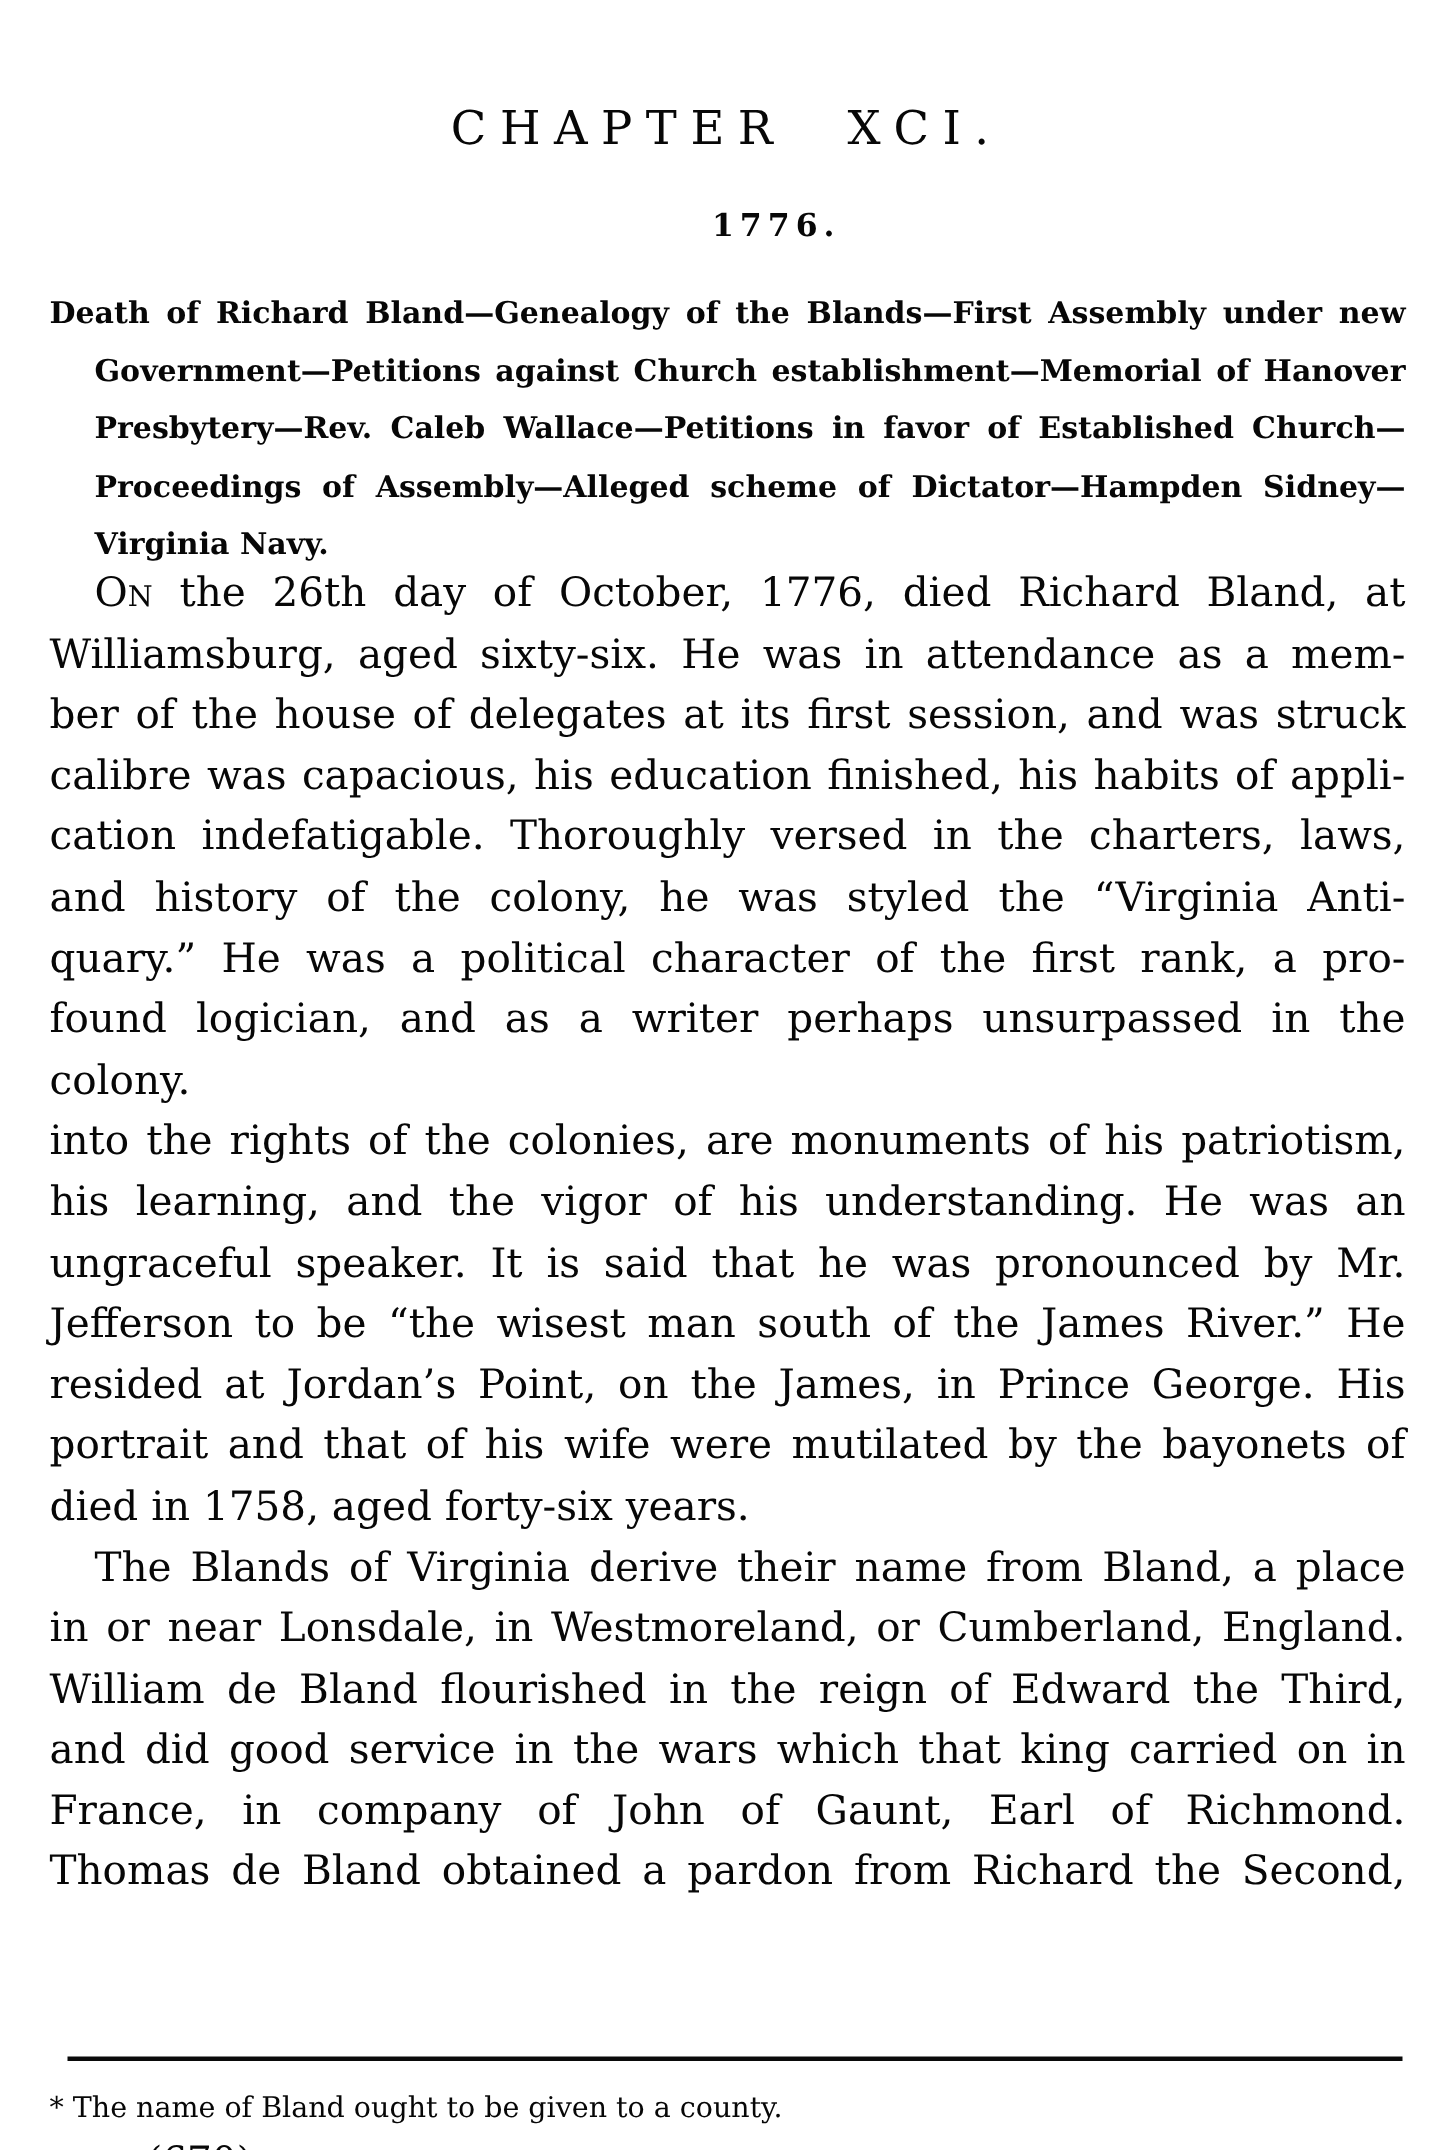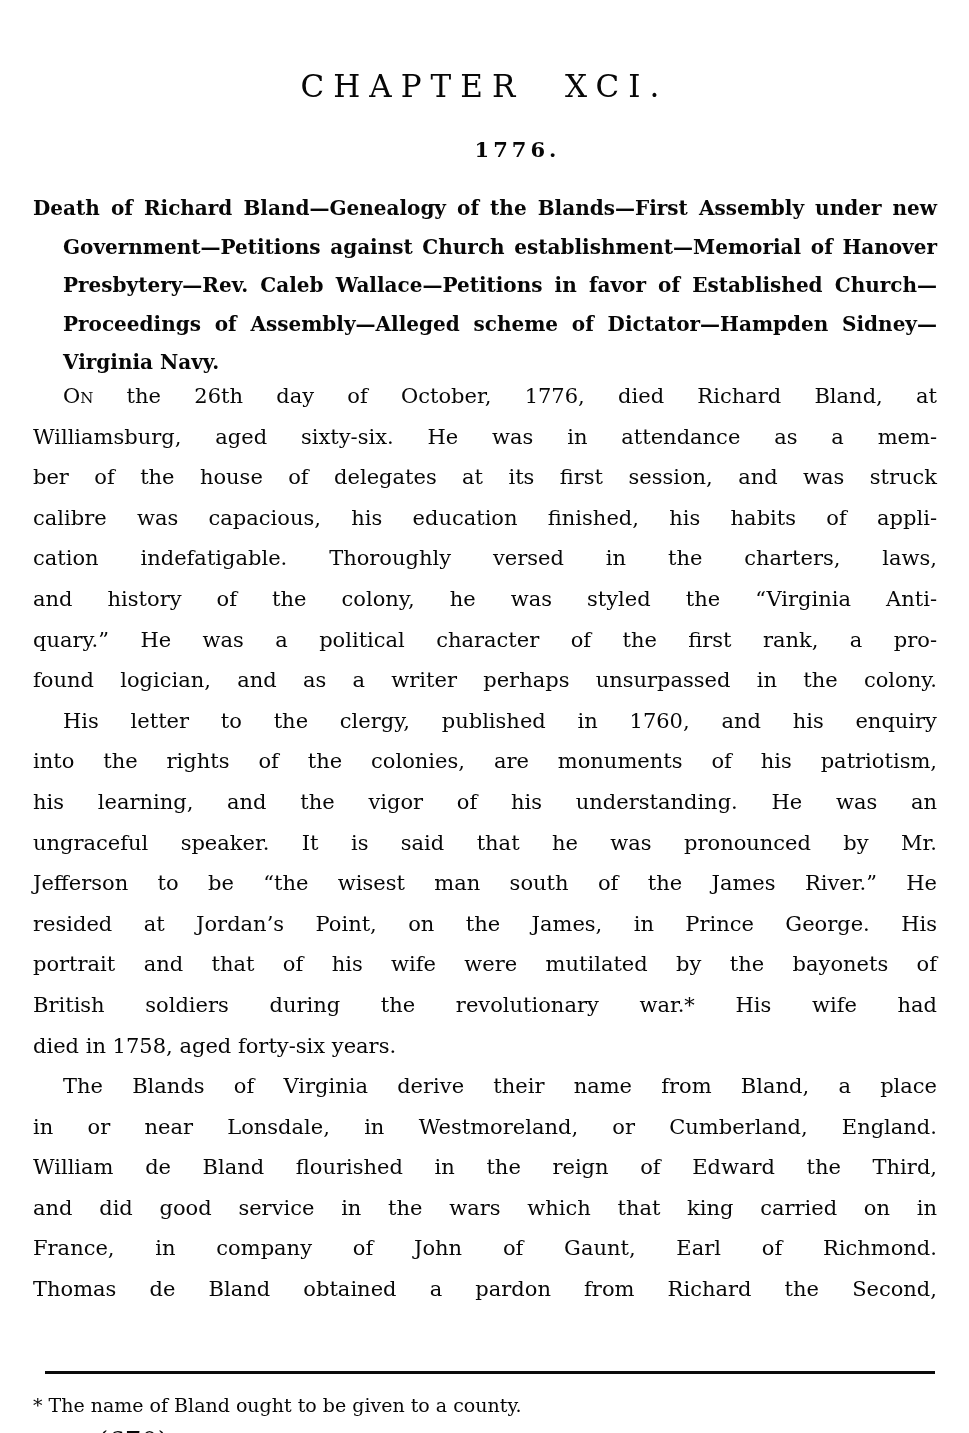--- a/index.html
+++ b/index.html
@@ -46,21 +46,21 @@
     width: 904px;
     font-size: 20px;
     font-weight: bold;
     line-height: 38.5px;
   }
   .body-text {
     position: absolute;
     top: 328px;
     left: 33px;
     width: 904px;
-    font-size: 21px;
+    font-size: 27px;
     line-height: 40.6px;
   }
   .line {
     text-align: justify;
     text-align-last: justify;
     white-space: normal;
   }
   .line.no-just-last {
     text-align-last: left;
   }
@@ -115,28 +115,26 @@
 
   <div class="body-text">
       <div class="line indent"><span class="smallcaps">On</span> the 26th day of October, 1776, died Richard Bland, at</div>
       <div class="line">Williamsburg, aged sixty-six.  He was in attendance as a mem-</div>
       <div class="line">ber of the house of delegates at its first session, and was struck</div>
       <div class="line">calibre was capacious, his education finished, his habits of appli-</div>
       <div class="line">cation indefatigable.  Thoroughly versed in the charters, laws,</div>
       <div class="line">and history of the colony, he was styled the “Virginia Anti-</div>
       <div class="line">quary.”  He was a political character of the first rank, a pro-</div>
       <div class="line">found logician, and as a writer perhaps unsurpassed in the colony.</div>
-      <div class="line indent">His letter to the clergy, published in 1760, and his enquiry</div>
       <div class="line">into the rights of the colonies, are monuments of his patriotism,</div>
       <div class="line">his learning, and the vigor of his understanding.  He was an</div>
       <div class="line">ungraceful speaker.  It is said that he was pronounced by Mr.</div>
       <div class="line">Jefferson to be “the wisest man south of the James River.”  He</div>
       <div class="line">resided at Jordan’s Point, on the James, in Prince George.  His</div>
       <div class="line">portrait and that of his wife were mutilated by the bayonets of</div>
-      <div class="line">British soldiers during the revolutionary war.*  His wife had</div>
       <div class="line no-just-last">died in 1758, aged forty-six years.</div>
       <div class="line indent">The Blands of Virginia derive their name from Bland, a place</div>
       <div class="line">in or near Lonsdale, in Westmoreland, or Cumberland, England.</div>
       <div class="line">William de Bland flourished in the reign of Edward the Third,</div>
       <div class="line">and did good service in the wars which that king carried on in</div>
       <div class="line">France, in company of John of Gaunt, Earl of Richmond.</div>
       <div class="line">Thomas de Bland obtained a pardon from Richard the Second,</div>
     </div>
 
   <div class="footnote-rule"></div>

